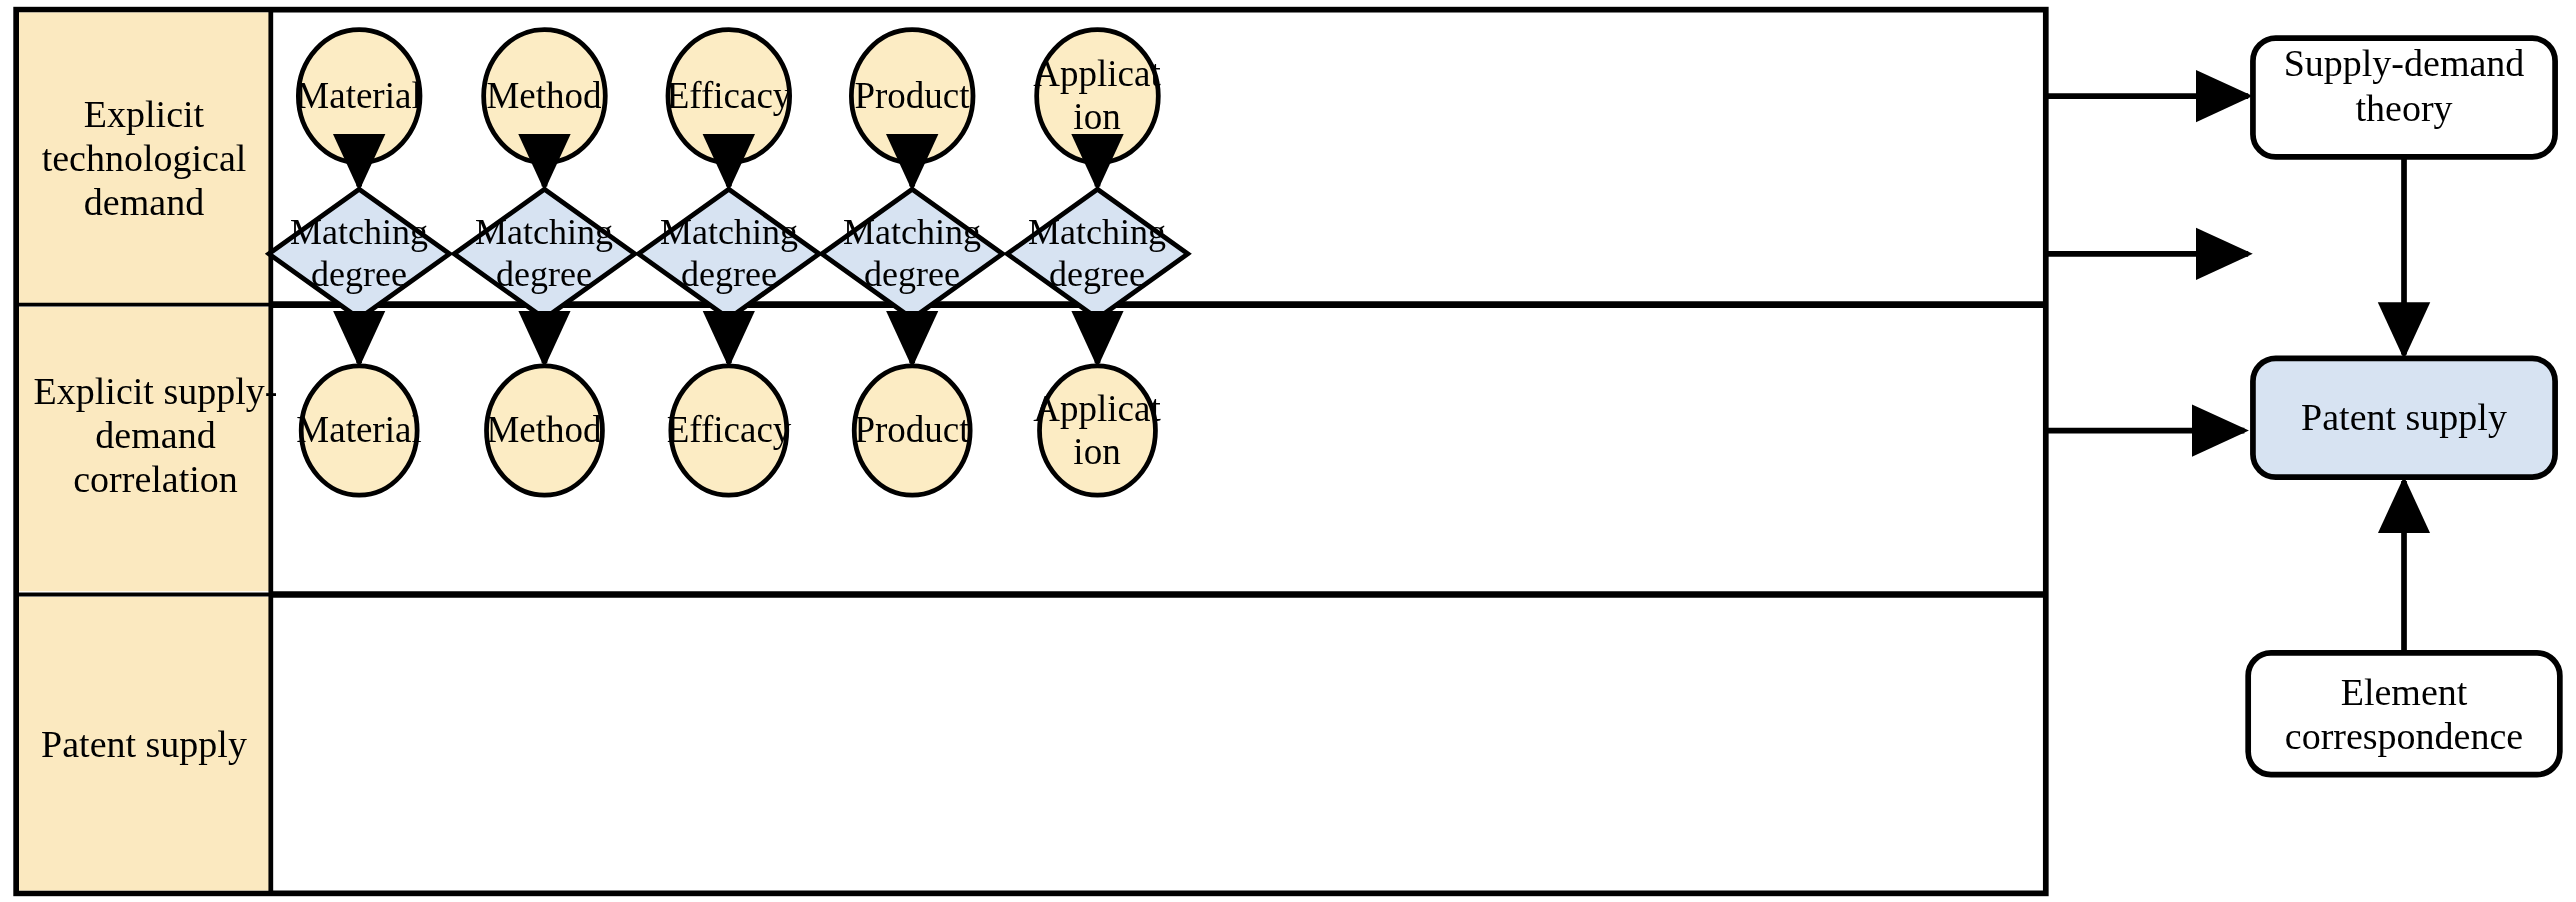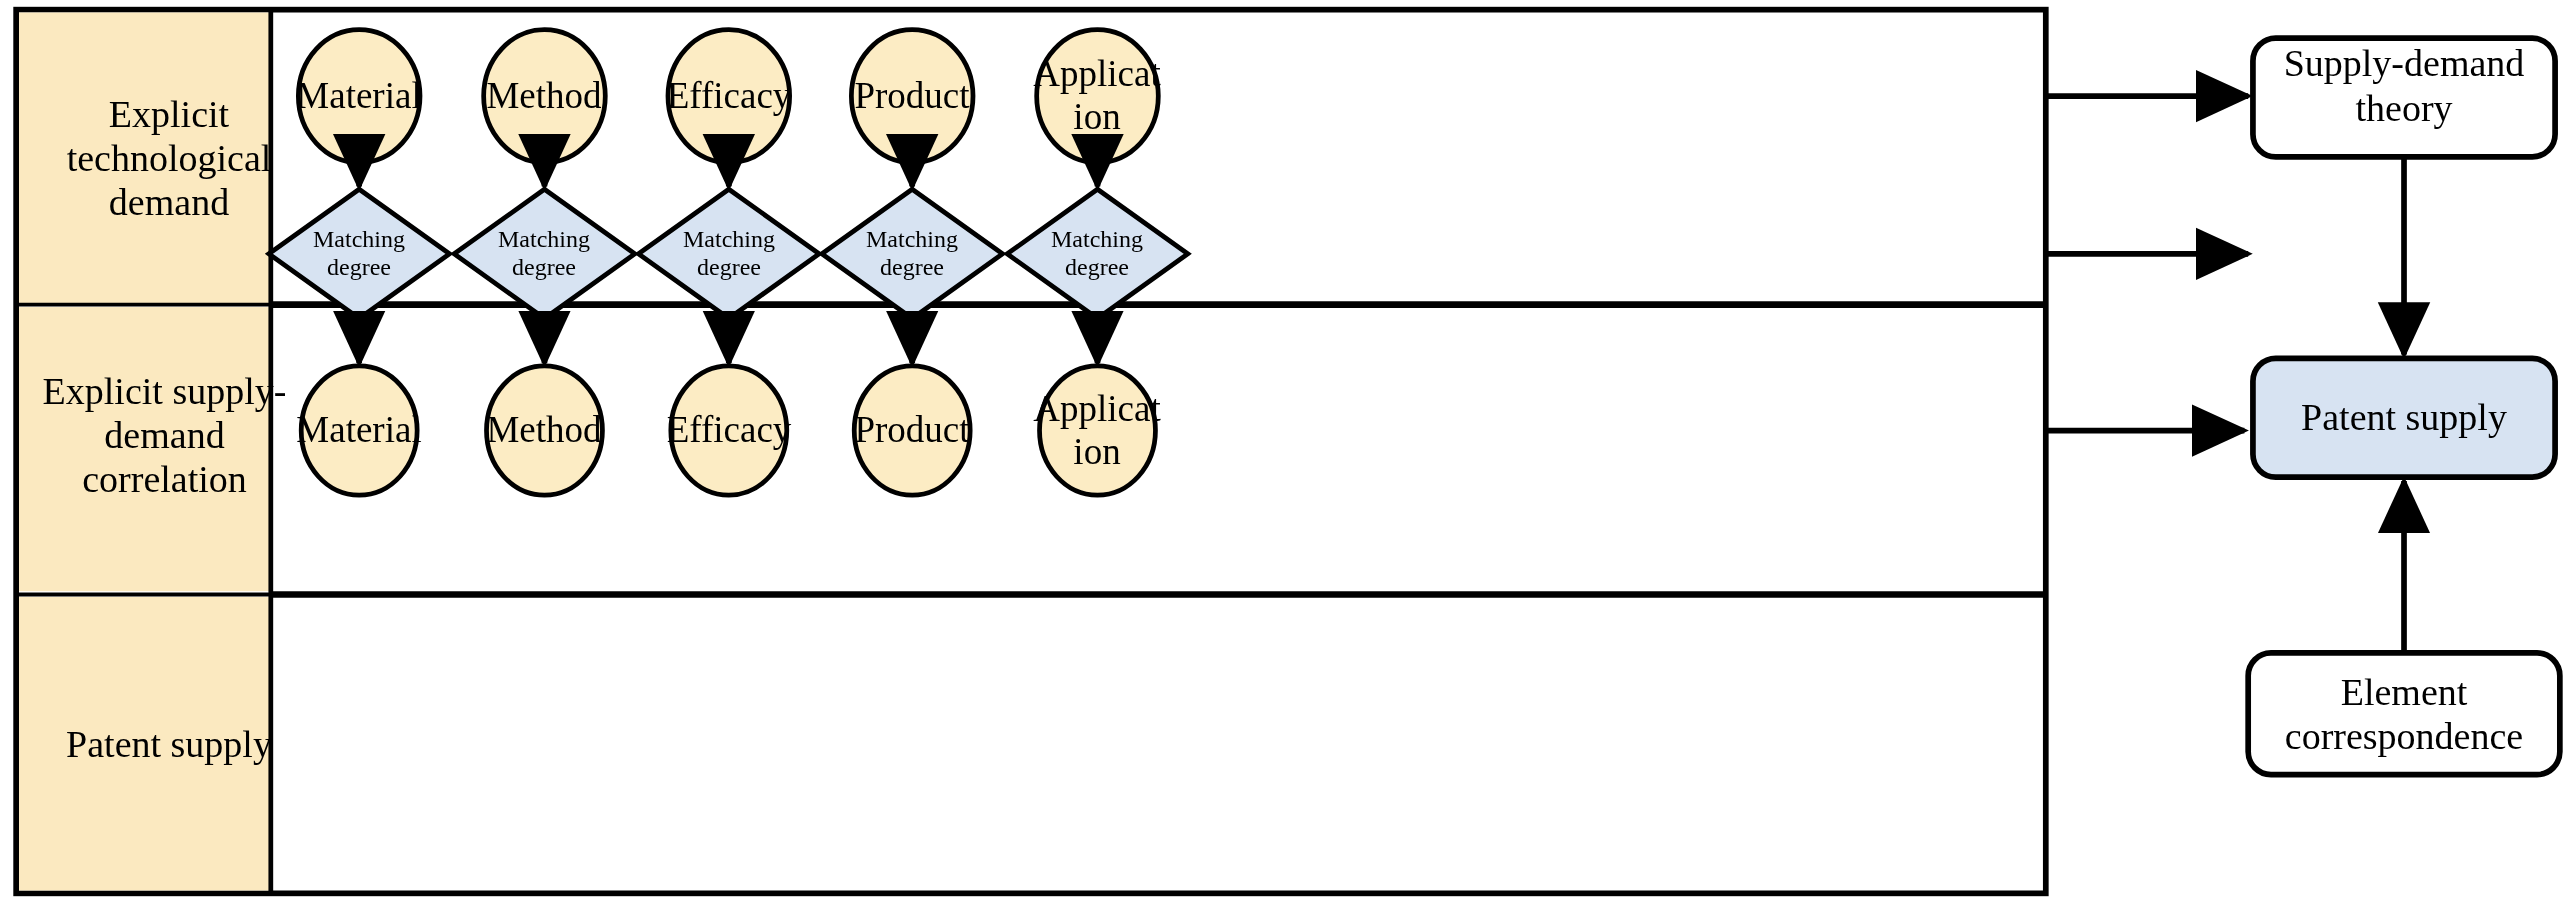--- a/index.html
+++ b/index.html
@@ -14,23 +14,23 @@
 
   
   .lbl{
     position:absolute;
     display:flex;align-items:center;justify-content:center;
     text-align:center;
     line-height:1.16;
     white-space:pre-line;
     pointer-events:none;
   }
-  .rowlabel{font-size:38px;padding-left:25px;}
+  .rowlabel{font-size:38px;}
   .nodetext{font-size:37px;}
-  .diatext{font-size:24px;}
+  .diatext{font-size:36px;}
   .boxtext{font-size:38px;}
 </style>
 </head>
 <body>
 
 <div id="stage">
 
   <svg id="canvas" viewBox="0 0 2711 950" xmlns="http://www.w3.org/2000/svg">
     <defs>
       <marker id="ah" markerWidth="12" markerHeight="12" refX="9.2" refY="5" orient="auto" markerUnits="strokeWidth">
@@ -106,21 +106,21 @@
     </g>
 
     <g stroke="#000" stroke-width="6" fill="none">
       <line x1="2530" y1="165" x2="2530" y2="373" marker-end="url(#ah)"></line>
       <line x1="2530" y1="687" x2="2530" y2="506" marker-end="url(#ah)"></line>
     </g>
   </svg>
 
   <div class="lbl rowlabel" style="left:19px;top:12.4px;width:250px;height:292px;">Explicit technological
 demand</div>
-  <div class="lbl rowlabel" style="left:7px;top:307px;width:265px;height:256px;">Explicit supply-demand
+  <div class="lbl rowlabel" style="left:23px;top:307px;width:265px;height:256px;">Explicit supply-demand
 correlation</div>
   <div class="lbl rowlabel" style="left:19px;top:597px;width:250px;height:294px;">Patent supply</div>
 
   <div class="lbl nodetext" style="left:283px;top:58px;width:152px;height:76px;">Material</div>
   <div class="lbl nodetext" style="left:468px;top:58px;width:152px;height:76px;">Method</div>
   <div class="lbl nodetext" style="left:653px;top:58px;width:152px;height:76px;">Efficacy</div>
   <div class="lbl nodetext" style="left:836px;top:58px;width:152px;height:76px;">Product</div>
   <div class="lbl nodetext" style="left:1021px;top:53px;width:152px;height:86px;">Applicat
 ion</div>
 

